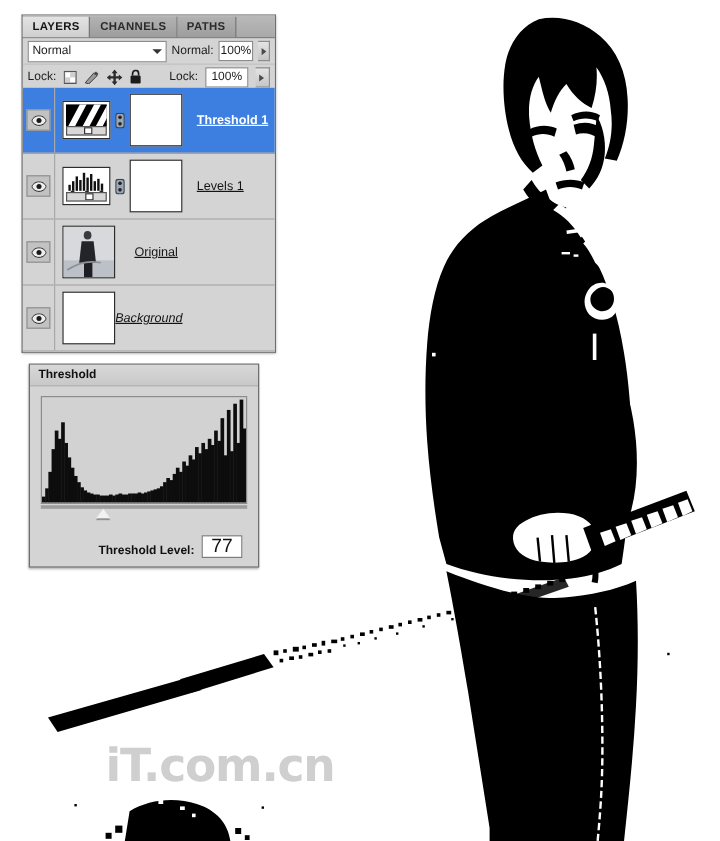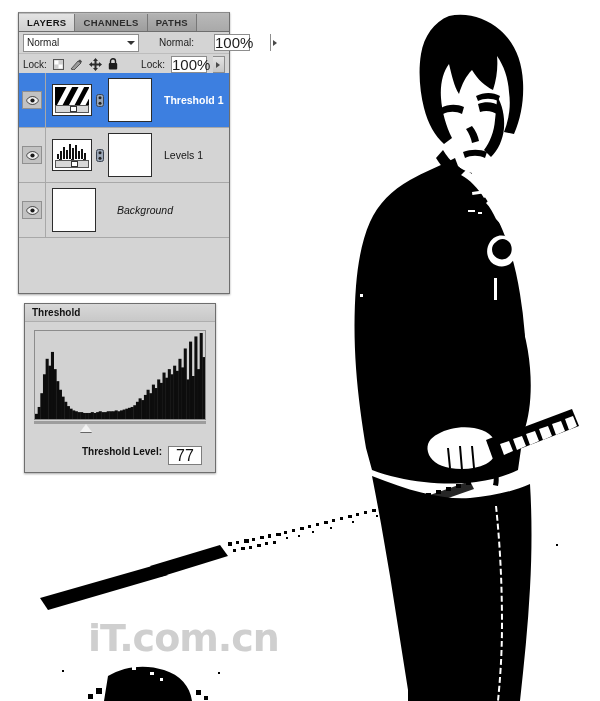--- a/index.html
+++ b/index.html
@@ -28,30 +28,30 @@
 
   .tabbar{height:18px;display:flex;align-items:flex-end;
      background:linear-gradient(#b9b9b9,#a9a9a9);
      border-bottom:1px solid #6e6e6e;}
   .tab{height:17px;line-height:17px;padding:0 8px;font-size:9.5px;
      font-weight:bold;letter-spacing:.3px;color:#2b2b2b;
      background:linear-gradient(#b2b2b2,#9d9d9d);
      border-right:1px solid #777;cursor:default;}
   .tab.active{background:linear-gradient(#e3e3e3,#cfcfcf);color:#141414;}
 
-  .row-mode{height:21px;display:flex;align-items:center;padding:0 4px;gap:20px;
+  .row-mode{height:21px;display:flex;align-items:center;padding:0 4px;gap:4px;
      background:#d4d4d4;border-bottom:1px solid #bdbdbd;}
   .blend-select{flex:0 0 108px;height:16px;background:#fff;border:1px solid #8d8d8d;
      display:flex;align-items:center;padding:0 3px;font-size:10px;position:relative;}
   .blend-select .caret{position:absolute;right:3px;top:6px;width:0;height:0;
      border-left:4px solid transparent;border-right:4px solid transparent;
      border-top:4px solid #333;}
   .lbl{font-size:10px;color:#1c1c1c;white-space:nowrap;}
   .numbox{width:34px;height:15px;background:#fff;border:1px solid #8d8d8d;
-     font-size:15px;line-height:15px;text-align:center;}
+     font-size:10px;line-height:15px;text-align:center;}
   .spin{width:11px;height:15px;background:linear-gradient(#e4e4e4,#c6c6c6);
      border:1px solid #8d8d8d;border-left:none;position:relative;}
   .spin:after{content:"";position:absolute;left:3px;top:5px;width:0;height:0;
      border-top:3px solid transparent;border-bottom:3px solid transparent;
      border-left:4px solid #4a4a4a;}
 
   .row-lock{height:20px;display:flex;align-items:center;padding:0 4px;gap:6px;
      background:#d4d4d4;border-bottom:1px solid #8a8a8a;}
   .lockicons{display:flex;align-items:center;gap:6px;}
   .lockicons svg{display:block;}
@@ -63,21 +63,21 @@
   .layer-row.selected{background:#3d7fe0;}
   .eye-cell{width:26px;height:100%;display:flex;align-items:center;justify-content:center;
      border-right:1px solid #a8a8a8;}
   .eye-btn{width:18px;height:16px;background:#c2c2c2;border:1px solid #909090;
      display:flex;align-items:center;justify-content:center;}
   .thumb{width:42px;height:42px;background:#fff;border:1px solid #2c2c2c;
      margin-left:6px;flex:0 0 auto;overflow:hidden;position:relative;}
   .thumb.adj{width:38px;height:30px;}
   .chain{width:12px;display:flex;align-items:center;justify-content:center;margin:0 2px;}
   .mask-thumb{width:42px;height:42px;background:#fff;border:1px solid #2c2c2c;flex:0 0 auto;}
-  .layer-name{margin-left:12px;font-size:10.5px;color:#141414;}
+  .layer-name{margin-left:12px;font-size:10.5px;color:#141414;text-decoration:underline;}
   .layer-row.selected .layer-name{color:#fff;font-weight:bold;}
   .layer-name.italic{font-style:italic;}
 
   
   .thr-icon{width:100%;height:100%;background:#fff;position:relative;}
   .thr-icon .band{position:absolute;left:2px;right:2px;top:2px;height:18px;
      background:#000;overflow:hidden;}
   .thr-icon .band i{position:absolute;top:-6px;width:5px;height:34px;background:#fff;
      transform:rotate(28deg);}
   .thr-icon .slider{position:absolute;left:2px;right:2px;bottom:2px;height:6px;
@@ -106,21 +106,21 @@
      border-bottom:1px solid #aeaeae;}
   .th-body{padding:8px 9px 0 9px;}
   .hist-box{height:88px;background:#d2d2d2;border:1px solid #8c8c8c;
      position:relative;overflow:hidden;}
   .hist-box svg{display:block;position:absolute;left:0;bottom:0;}
   .hist-base{height:3px;background:#9d9d9d;margin-top:1px;}
   .slider-track{height:14px;position:relative;}
   .th-marker{position:absolute;top:0;width:0;height:0;
      border-left:6px solid transparent;border-right:6px solid transparent;
      border-bottom:8px solid #f2f2f2;filter:drop-shadow(0 1px 0 #666);}
-  .th-level{display:flex;align-items:flex-start;justify-content:flex-end;gap:6px;
+  .th-level{display:flex;align-items:flex-end;justify-content:flex-end;gap:6px;
      margin-top:8px;padding-right:4px;}
   .th-level .lv-lbl{font-size:10px;font-weight:bold;color:#111;}
   .th-level .lv-val{width:32px;height:17px;background:#fff;border:1px solid #7d7d7d;
      text-align:center;line-height:17px;font-size:16px;color:#111;}
 </style>
 </head>
 <body>
 
 <div id="artwork">
 <svg width="600" height="701" viewBox="0 0 600 701" xmlns="http://www.w3.org/2000/svg">
@@ -429,32 +429,55 @@
         <svg width="8" height="13" viewBox="0 0 8 13">
             <rect x="0.5" y="0.5" width="7" height="12" rx="2" fill="#9aa6b6" stroke="#3b4350"></rect>
             <circle cx="4" cy="3.8" r="1.5" fill="#222"></circle>
             <circle cx="4" cy="9.2" r="1.5" fill="#222"></circle>
           </svg>
       </div>
       <div class="mask-thumb"></div>
       <div class="layer-name">Levels 1</div>
     </div>
 
-
     <div class="layer-row">
       <div class="eye-cell">
         <div class="eye-btn">
           <svg width="13" height="9" viewBox="0 0 13 9">
               <path d="M6.5 0.5 C10 0.5 12.3 3.2 12.3 4.5 C12.3 5.8 10 8.5 6.5 8.5 C3 8.5 0.7 5.8 0.7 4.5 C0.7 3.2 3 0.5 6.5 0.5 Z" fill="#eee" stroke="#222" stroke-width="0.8"></path>
               <circle cx="6.5" cy="4.5" r="2.1" fill="#1a1a1a"></circle>
             </svg>
         </div>
       </div>
+      <div class="thumb">
+        <div class="photo-thumb">
+          <svg width="42" height="42" viewBox="0 0 42 42">
+            <rect width="42" height="42" fill="#d7d9dd"></rect>
+            <rect y="28" width="42" height="14" fill="#bcc0c7"></rect>
+            <ellipse cx="20" cy="7" rx="3.2" ry="3.6" fill="#3a3a42"></ellipse>
+            <path d="M15 12 L25 12 L27 30 L13 30 Z" fill="#23242a"></path>
+            <rect x="17" y="29" width="7" height="13" fill="#1d1e23"></rect>
+            <path d="M3 36 C12 30 22 28 31 30" stroke="#8e9298" stroke-width="1.4" fill="none"></path>
+          </svg>
+        </div>
+      </div>
+      <div class="layer-name" style="margin-left:16px">Original</div>
+    </div>
+
+    <div class="layer-row">
+      <div class="eye-cell">
+        <div class="eye-btn">
+          <svg width="13" height="9" viewBox="0 0 13 9">
+              <path d="M6.5 0.5 C10 0.5 12.3 3.2 12.3 4.5 C12.3 5.8 10 8.5 6.5 8.5 C3 8.5 0.7 5.8 0.7 4.5 C0.7 3.2 3 0.5 6.5 0.5 Z" fill="#eee" stroke="#222" stroke-width="0.8"></path>
+              <circle cx="6.5" cy="4.5" r="2.1" fill="#1a1a1a"></circle>
+            </svg>
+        </div>
+      </div>
       <div class="thumb"></div>
-      <div class="layer-name italic" style="margin-left:21px">Background</div>
+      <div class="layer-name italic" style="margin-left:0">Background</div>
     </div>
 
   </div>
 </div>
 
 <div class="ps-panel" id="threshold-panel">
   <div class="th-title">Threshold</div>
   <div class="th-body">
     <div class="hist-box">
       <svg id="hist-svg" width="170" height="88" viewBox="0 0 170 88">

